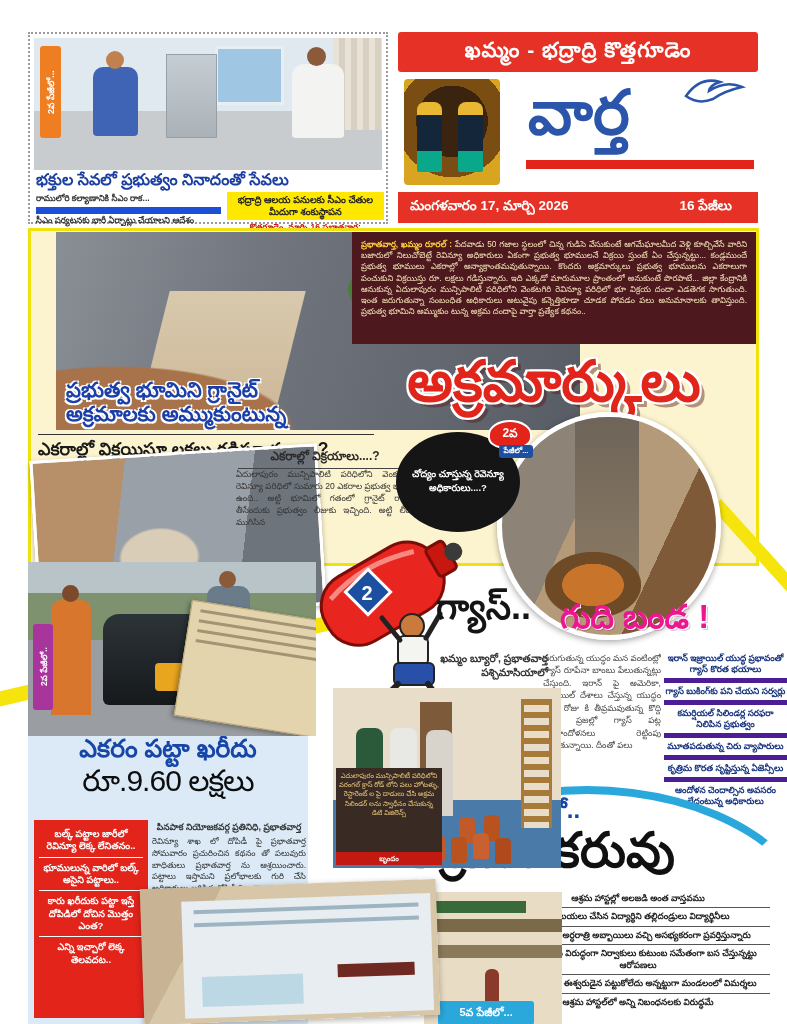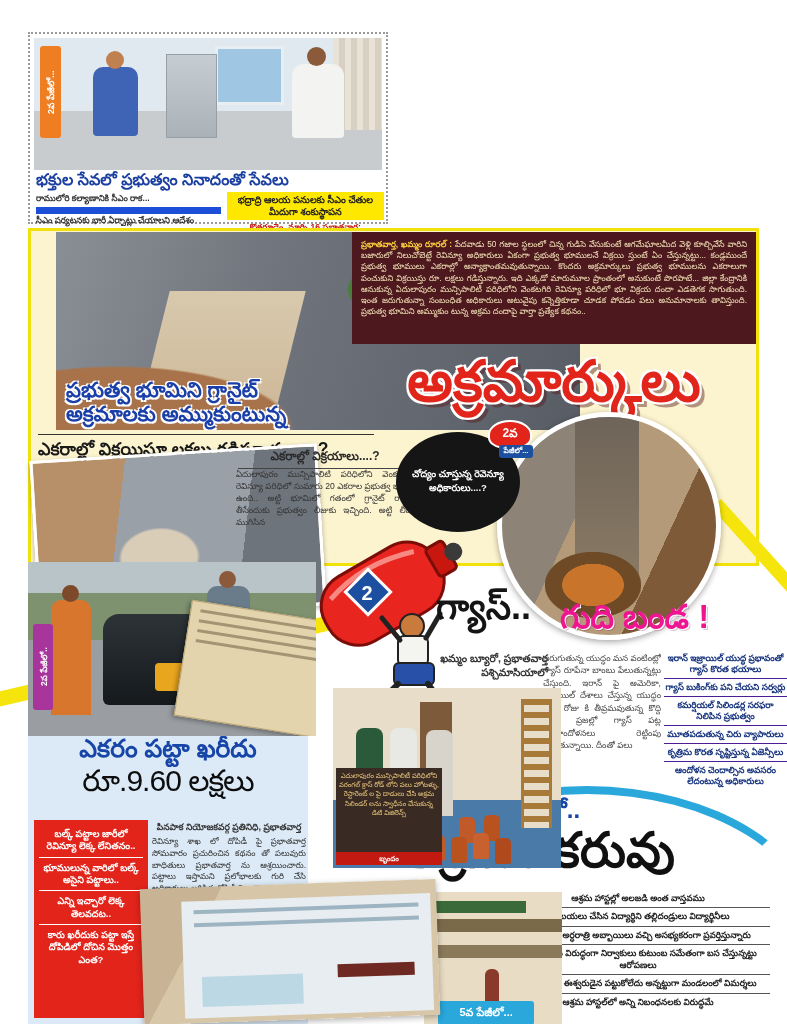--- a/index.html
+++ b/index.html
@@ -101,21 +101,21 @@
       writing-mode:vertical-rl;transform:rotate(180deg);font-size:8.5px;font-weight:bold;
       display:flex;align-items:center;justify-content:center;border-radius:3px;}
 
   
   .gas-title{left:436px;top:586px;font-size:36px;font-weight:bold;color:#141414;z-index:5;}
   .gas-title2{left:560px;top:598px;font-size:33px;font-weight:bold;color:#ef1490;z-index:5;white-space:nowrap;
       text-shadow:1px 1px 0 #fff,2px 2px 0 rgba(120,10,80,.25);}
   .gas-byline{left:376px;top:652px;width:172px;text-align:right;font-size:10.5px;font-weight:bold;color:#333;line-height:1.3;}
   .gas-body{left:543px;top:652px;width:118px;height:160px;font-size:8.6px;line-height:1.45;color:#444;text-align:justify;overflow:hidden;}
   .gas-bullets{left:664px;top:650px;width:123px;}
-  .gas-bullets div{font-size:8.8px;font-weight:bold;color:#14317d;text-align:center;border-bottom:1px solid #4c1d95;
+  .gas-bullets div{font-size:8.8px;font-weight:bold;color:#14317d;text-align:center;border-bottom:5px solid #4c1d95;
       padding:3px 1px;line-height:1.25;}
   .gas-bullets div:last-child{border-bottom:none;}
   .gas-photo{left:333px;top:688px;width:228px;height:180px;overflow:hidden;z-index:4;
       background:linear-gradient(180deg,#e8ddc8 0 62%,#4a7aa8 62% 100%);}
   .gp-door{position:absolute;left:38%;top:8%;width:14%;height:52%;background:#7c5a3a;}
   .gp-cyls{position:absolute;left:42%;bottom:4%;width:16px;height:26px;border-radius:5px 5px 2px 2px;background:#c05a28;
       box-shadow:22px 2px 0 #b8521f,44px -2px 0 #c86030,66px 3px 0 #b04a1c,30px -18px 0 #c05a28,55px -20px 0 #b8521f;}
   .gp-men{position:absolute;left:10%;top:22%;width:12%;height:48%;background:#2a5a3a;border-radius:8px 8px 0 0;
       box-shadow:34px 0 0 #e8e8e4,70px 2px 0 #d8d4cc;}
   .gp-ladder{position:absolute;right:4%;top:6%;width:11%;height:72%;background:repeating-linear-gradient(180deg,#a87a3a 0 6px,#e8ddc8 6px 13px);border-left:3px solid #a87a3a;border-right:3px solid #a87a3a;}
@@ -182,20 +182,42 @@
         <div>సీఎం పర్యటనకు భారీ ఏర్పాట్లు చేయాలని ఆదేశం</div>
         <div>మంత్రి తుమ్మలతో కొత్తగూడెం జిల్లా కలెక్టర్ భేటీ</div>
       </div>
       <div class="tl-right">
         <div class="tl-highlight">భద్రాద్రి ఆలయ పనులకు సీఎం చేతుల మీదుగా శంకుస్థాపన</div>
         <div class="tl-dateline">కొత్తగూడెం, మార్చి 16 ప్రభాతవార్త:</div>
       </div>
     </div>
   </div>
 
+  <div class="abs mh">
+    <div class="mh-bar1">ఖమ్మం - భద్రాద్రి కొత్తగూడెం</div>
+    <div class="mh-mid">
+      <div class="mh-deity">
+        <div class="mh-idol" style="left:14%;"></div>
+        <div class="mh-idol" style="left:56%;"></div>
+      </div>
+      <div class="mh-logo-wrap">
+        <div class="mh-logo">వార్త</div>
+        <div class="mh-underline"></div>
+        <div class="mh-bird">
+          <svg width="64" height="32" viewBox="0 0 64 32">
+            <path d="M4 22 Q18 2 38 8 Q28 11 27 17 Q44 6 60 13 Q42 17 31 25 Q16 31 4 22 Z" fill="#ffffff" stroke="#2b55aa" stroke-width="2.5"></path>
+          </svg>
+        </div>
+      </div>
+    </div>
+    <div class="mh-bar2">
+      <span>మంగళవారం 17, మార్చి 2026</span>
+      <span>16 పేజీలు</span>
+    </div>
+  </div>
 
   <div class="abs cream"></div>
 
   <div class="abs main-photo">
     <div class="mp-road"></div>
     <div class="mp-dirt"></div>
     <div class="mp-bush"></div>
     <div class="mp-head">
       <div>ప్రభుత్వ భూమిని గ్రానైట్</div>
       <div>అక్రమాలకు అమ్ముకుంటున్న</div>
@@ -294,22 +316,22 @@
     <div class="gp-cap">ఎదులాపురం మున్సిపాలిటీ పరిధిలోని వరంగల్ క్రాస్ రోడ్ లోని పలు హోటళ్ళు, రెస్టారెంట్ ల పై దాడులు చేసి అక్రమ సిలిండర్ లను స్వాధీనం చేసుకున్న డిటి విజిలెన్స్</div>
     <div class="gp-cap-tail">బృందం</div>
   </div>
 
   <div class="abs patta">
     <div class="patta-top">ఎకరం పట్టా ఖరీదు</div>
     <div class="patta-main">రూ.9.60 లక్షలు</div>
     <div class="patta-redbox">
       <div>బల్క్ పట్టాల జారీలో రెవిన్యూ లెక్క లేనితనం..</div>
       <div>భూములున్న వారిలో బల్క్ అసైని పట్టాలు..</div>
+      <div>కారు ఖరీదుకు పట్టా ఇస్తే దోపిడిలో దోచిన మొత్తం ఎంత?</div>
       <div>ఎన్ని ఇచ్చారో లెక్క తెలవదట..</div>
-      <div>కారు ఖరీదుకు పట్టా ఇస్తే దోపిడిలో దోచిన మొత్తం ఎంత?</div>
     </div>
     <div class="patta-byline">పినపాక నియోజకవర్గ ప్రతినిధి, ప్రభాతవార్త</div>
     <div class="patta-body">రెవిన్యూ శాఖ లో దోపిడీ పై ప్రభాతవార్త సోమవారం ప్రచురించిన కథనం తో పలువురు బాధితులు ప్రభాతవార్త ను ఆశ్రయించారు. పట్టాలు ఇస్తామని ప్రలోభాలకు గురి చేసి అధికారులు జరిపిన దోపిడీ పై ఒక్కొక్కరుగా తమ గోడు వెళ్లబోసు కుంటున్నారు. ధరణి దర్పం పూర్తిగా లోపాలతో కూడి ఉందని మొదటి నుంచి ఆరోపణలు ఉన్నప్పటికీ దశాబ్దాలుగా ప్రస్తావన కు నోచుకోని బాజు పట్టిన రెవిన్యూ రికార్డులు ప్రస్తావన</div>
   </div>
 
   <div class="abs cheque">
     <div class="cheque-inner">
         <i></i>
         <i></i>
       </div>

